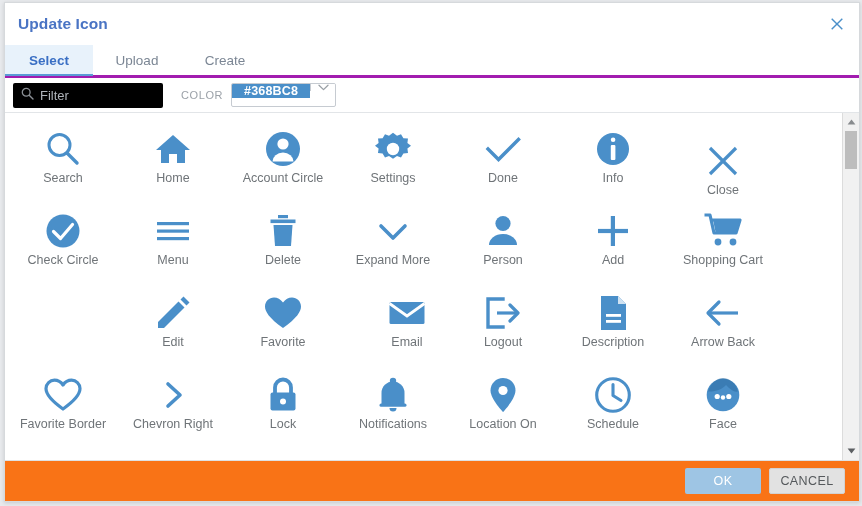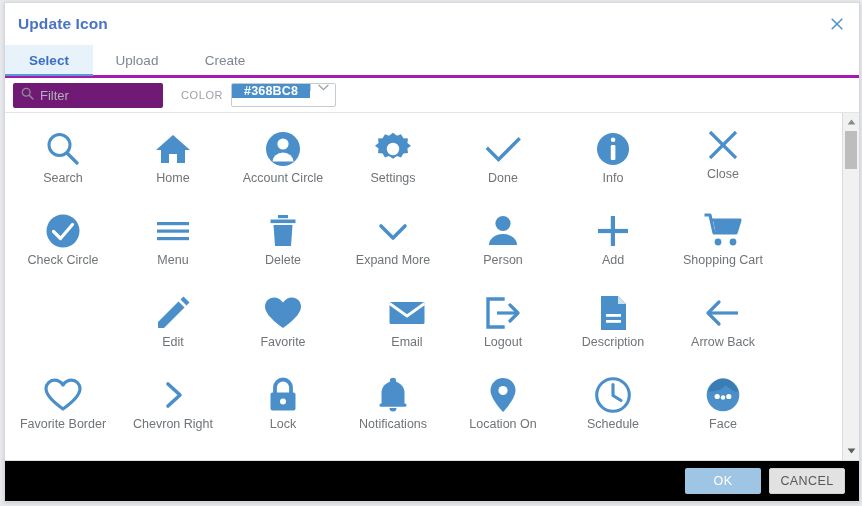--- a/index.html
+++ b/index.html
@@ -82,21 +82,21 @@
     height: 35px;
     display: flex;
     align-items: center;
     padding: 0 8px;
     background: #ffffff;
     border-bottom: 1px solid #e2e5e8;
   }
   .filter-field {
     width: 150px;
     height: 25px;
-    background: #701a75;
+    background: #000000;
     border-radius: 2px;
     display: flex;
     align-items: center;
     padding: 0 8px;
     cursor: text;
   }
   .filter-field svg { flex: 0 0 auto; margin-right: 6px; }
   .filter-placeholder {
     font-size: 13px;
     color: #aeb3b9;
@@ -197,21 +197,21 @@
     width: 12px;
     top: 18px;
     height: 38px;
     background: #bdbdbd;
     cursor: grab;
   }
   
   .footer {
     flex: 0 0 41px;
     height: 41px;
-    background: #000000;
+    background: #f97316;
     border-top: 1px solid #dfe1e3;
     display: flex;
     align-items: center;
     justify-content: flex-end;
     padding-right: 14px;
   }
   .btn {
     height: 26px;
     min-width: 76px;
     border: none;
@@ -330,21 +330,21 @@
         <div class="icon-cell" style="left: 553px; top: 8px;">
           <div class="icon-glyph">
             <svg width="40" height="40" viewBox="0 0 40 40">
               <circle cx="20" cy="20" r="16" fill="#4a8fc9"></circle>
               <rect x="17.8" y="8.5" width="4.6" height="4.6" rx="2.3" fill="#fff"></rect>
               <rect x="17.8" y="16" width="4.6" height="15" rx="1" fill="#fff"></rect>
             </svg>
           </div>
           <div class="icon-label">Info</div>
         </div>
-        <div class="icon-cell" style="left: 663px; top: 4px;">
+        <div class="icon-cell" style="left: 663px; top: 20px;">
           <div class="icon-glyph">
             <svg width="40" height="40" viewBox="0 0 40 40">
               <line x1="7" y1="7" x2="33" y2="33" stroke="#4a8fc9" stroke-width="3.2"></line>
               <line x1="33" y1="7" x2="7" y2="33" stroke="#4a8fc9" stroke-width="3.2"></line>
             </svg>
           </div>
           <div class="icon-label">Close</div>
         </div>
         <div class="icon-cell" style="left: 3px; top: 90px;">
           <div class="icon-glyph">

